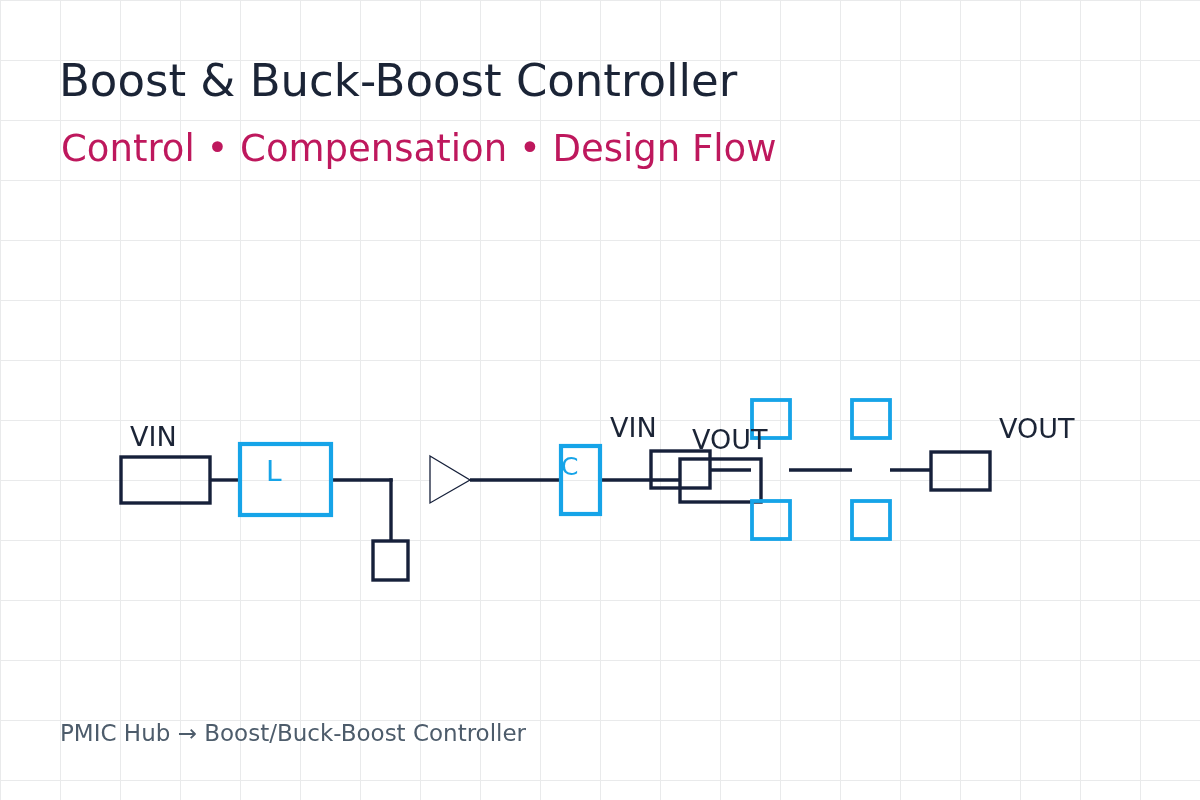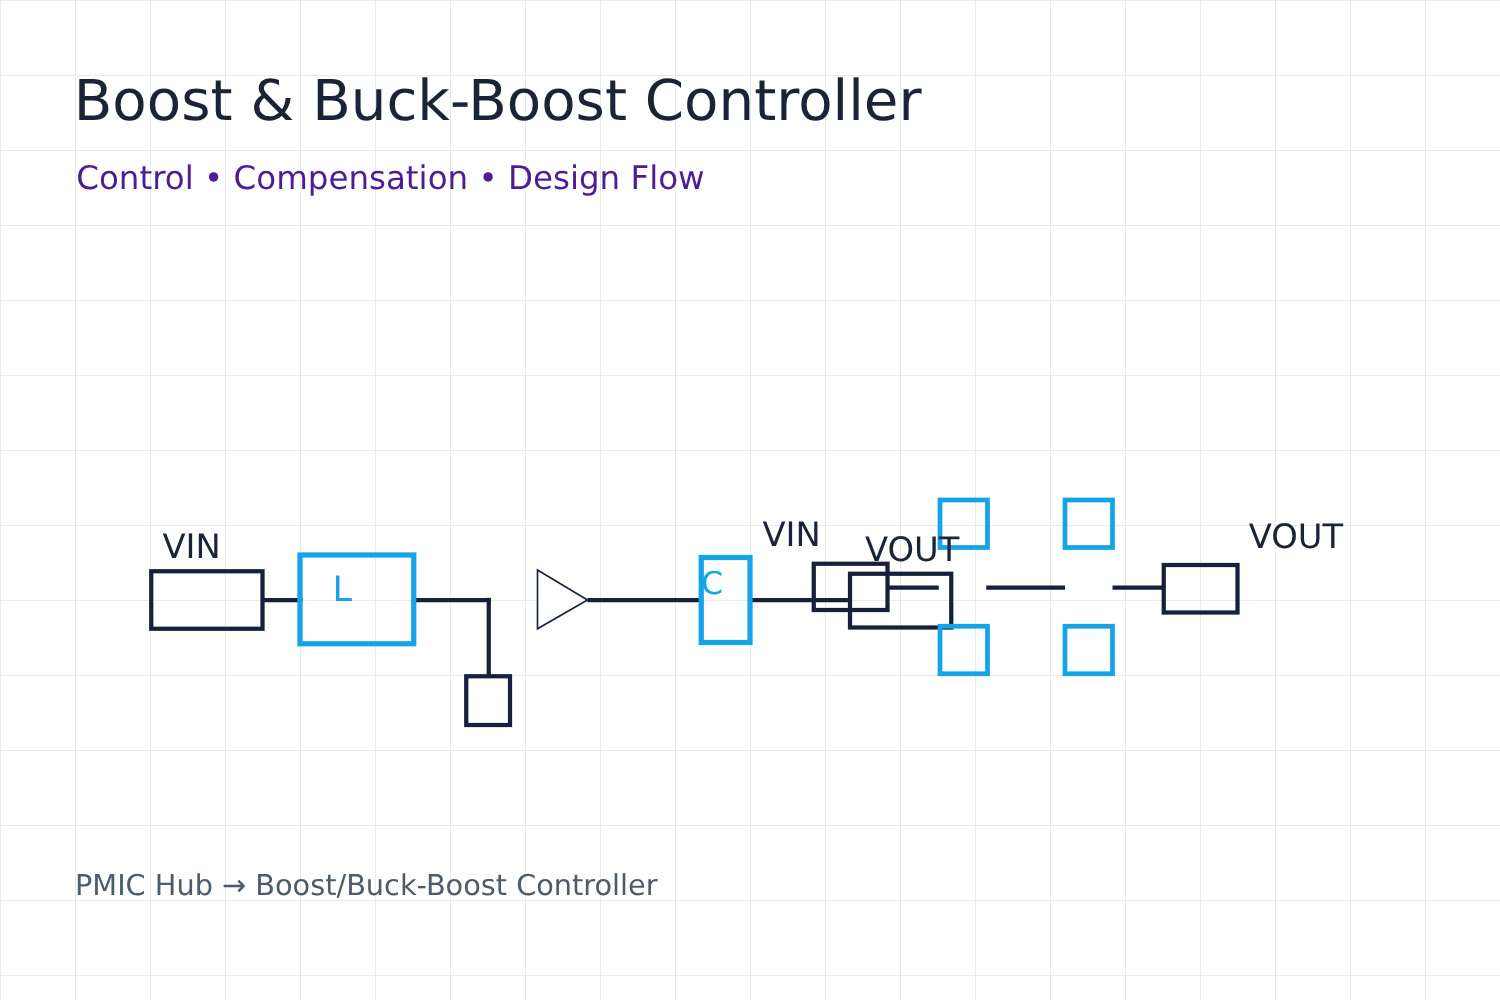--- a/index.html
+++ b/index.html
@@ -24,30 +24,30 @@
     top: 58px;
     font-size: 45px;
     line-height: 1.0;
     color: #1b2436;
     white-space: nowrap;
   }
   .page-subtitle {
     position: absolute;
     left: 61px;
     top: 130px;
-    font-size: 26px;
+    font-size: 37px;
     line-height: 1.0;
-    color: #4c1d95;
+    color: #be185d;
     white-space: nowrap;
     text-align: right;
   }
   .page-footer {
     position: absolute;
     left: 60px;
-    top: 698px;
+    top: 722px;
     font-size: 23px;
     line-height: 1.0;
     color: #4d5c6b;
     white-space: nowrap;
   }
   svg.schematic {
     position: absolute;
     left: 0;
     top: 0;
   }

